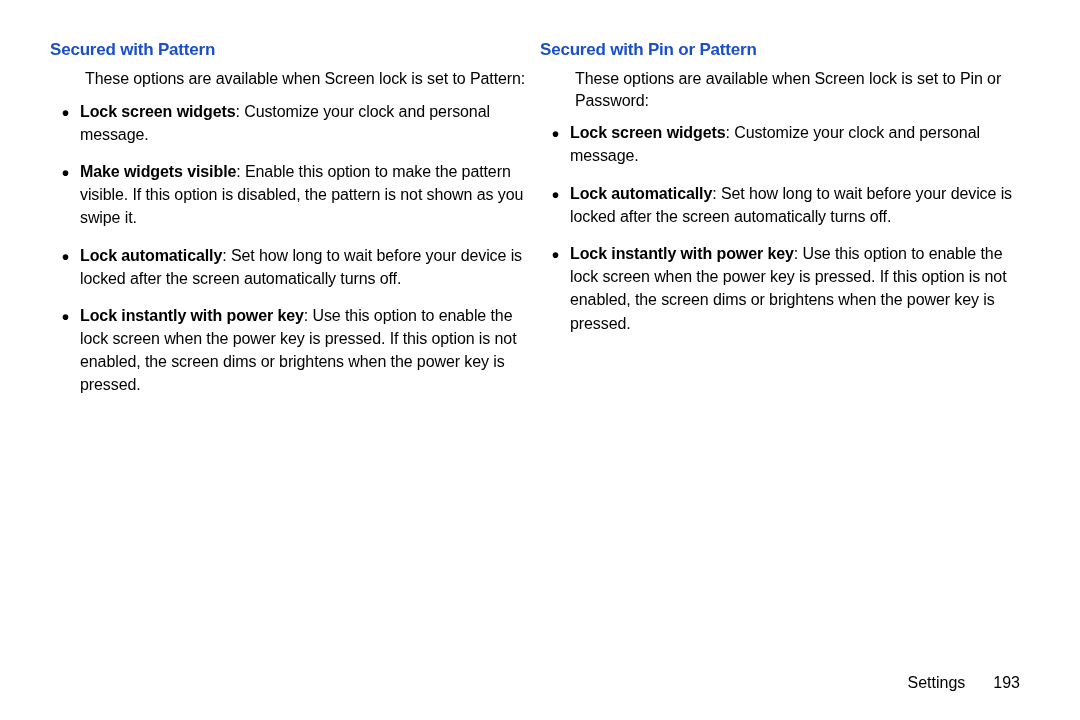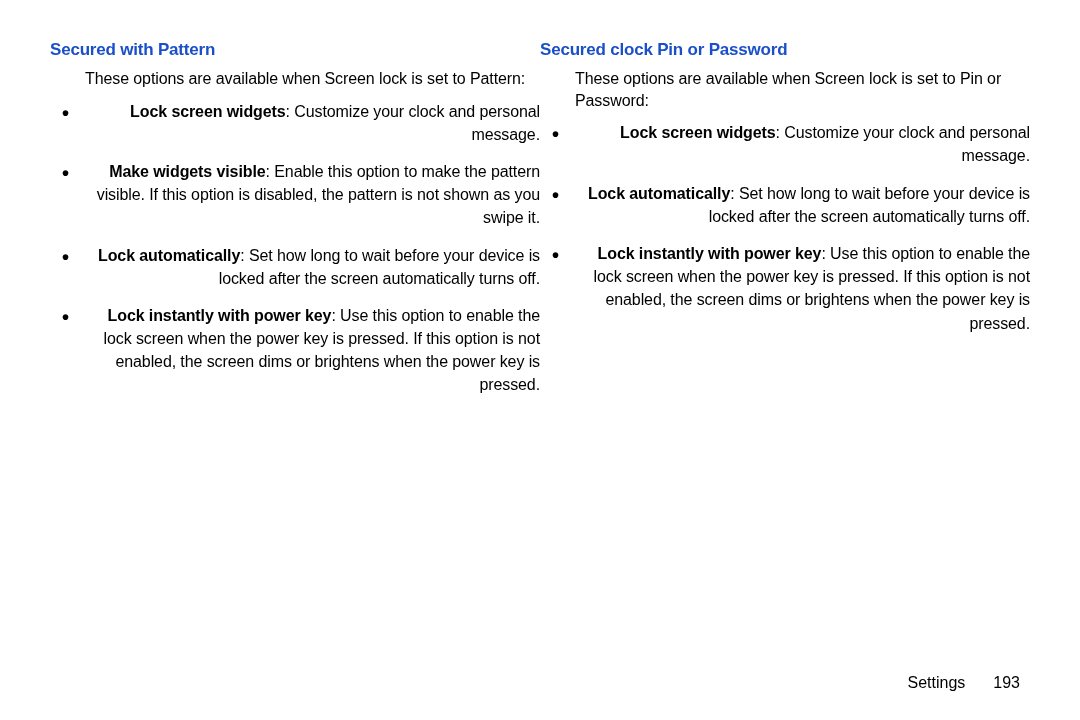--- a/index.html
+++ b/index.html
@@ -40,21 +40,20 @@
       list-style: none;
       padding-left: 16px;
     }
     li {
       font-size: 16px;
       line-height: 1.45;
       margin-bottom: 14px;
       position: relative;
       padding-left: 14px;
       letter-spacing: -0.1px;
-      text-align: right;
     }
     li::before {
       content: "•";
       position: absolute;
       left: -4px;
       top: -1px;
       font-size: 20px;
       font-weight: bold;
     }
     .bold-label {
@@ -79,21 +78,21 @@
     <div class="section-heading">Secured with Pattern</div>
     <div class="intro">These options are available when Screen lock is set to Pattern:</div>
     <ul>
       <li><span class="bold-label">Lock screen widgets</span><span>: Customize your clock and personal message.</span></li>
       <li><span class="bold-label">Make widgets visible</span><span>: Enable this option to make the pattern visible. If this option is disabled, the pattern is not shown as you swipe it.</span></li>
       <li><span class="bold-label">Lock automatically</span><span>: Set how long to wait before your device is locked after the screen automatically turns off.</span></li>
       <li><span class="bold-label">Lock instantly with power key</span><span>: Use this option to enable the lock screen when the power key is pressed. If this option is not enabled, the screen dims or brightens when the power key is pressed.</span></li>
     </ul>
   </div>
   <div class="col">
-    <div class="section-heading">Secured clock Pin or Password</div>
+    <div class="section-heading">Secured with Pin or Pattern</div>
     <div class="intro">These options are available when Screen lock is set to Pin or Password:</div>
     <ul>
       <li><span class="bold-label">Lock screen widgets</span><span>: Customize your clock and personal message.</span></li>
       <li><span class="bold-label">Lock automatically</span><span>: Set how long to wait before your device is locked after the screen automatically turns off.</span></li>
       <li><span class="bold-label">Lock instantly with power key</span><span>: Use this option to enable the lock screen when the power key is pressed. If this option is not enabled, the screen dims or brightens when the power key is pressed.</span></li>
     </ul>
   </div>
 </div>
 
 <div class="footer">

